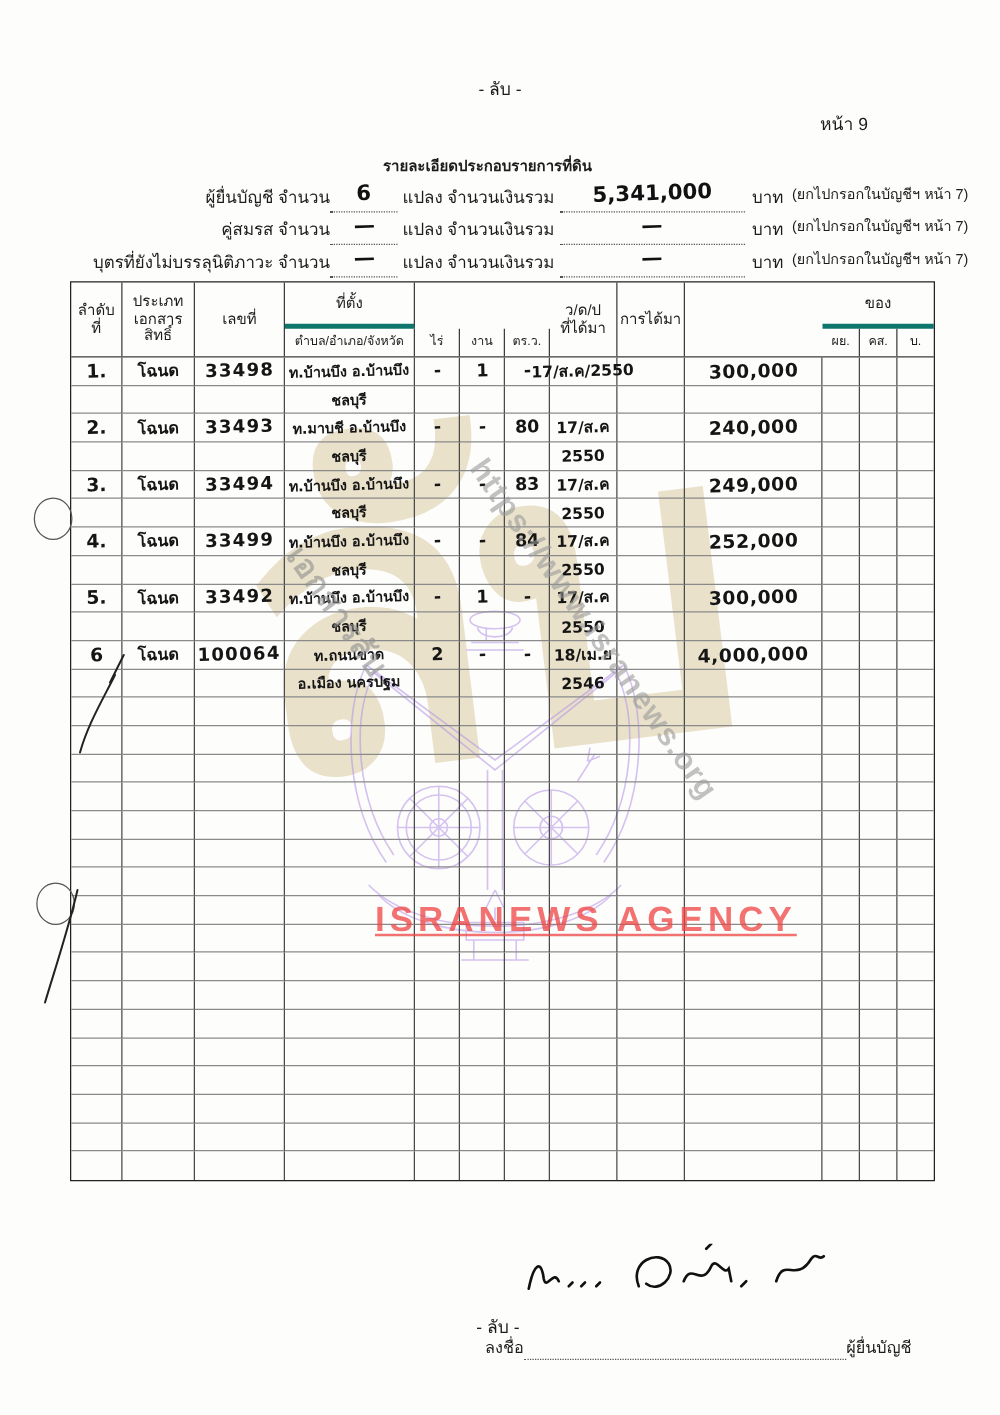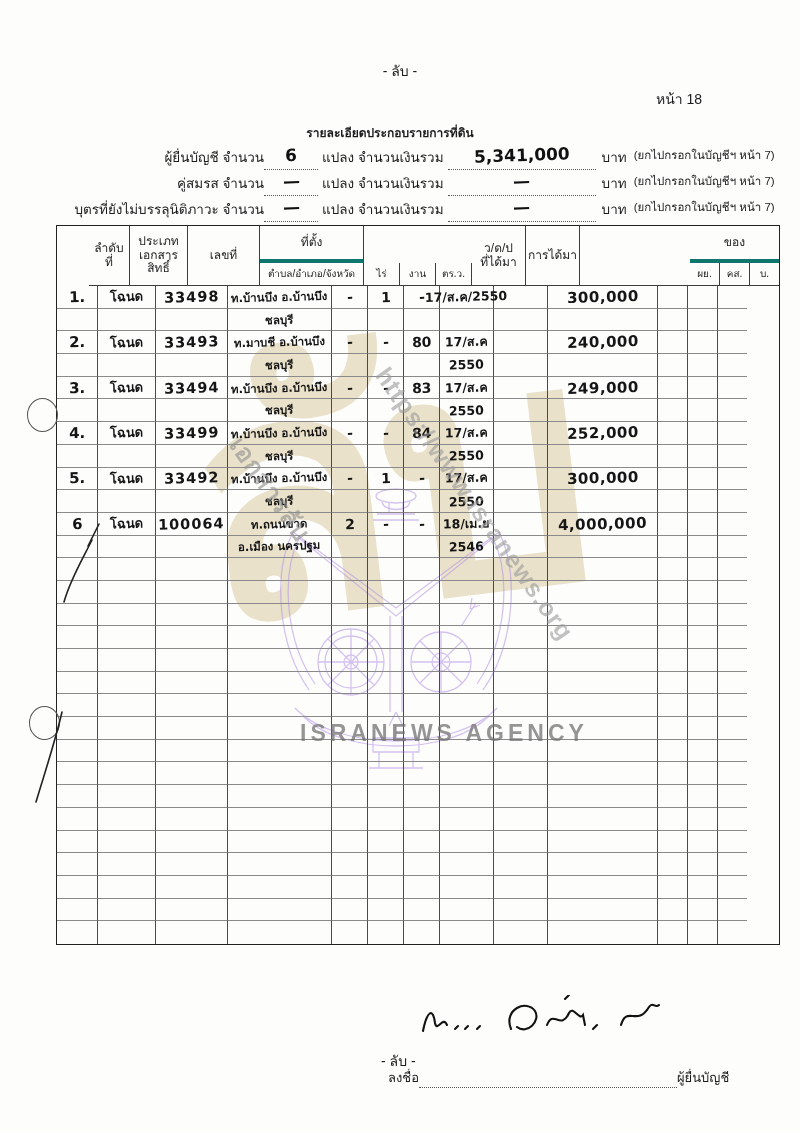--- a/index.html
+++ b/index.html
@@ -19,22 +19,22 @@
   .wm-crest{left:265px;top:480px;z-index:1;opacity:.55;}
   .wm-diag1{
     left:252px;top:428px;z-index:3;font-size:25px;font-weight:600;color:#8f8f8f;
     transform:rotate(55deg);transform-origin:0 0;opacity:.6;letter-spacing:1px;white-space:nowrap;
   }
   .wm-diag2{
     left:393px;top:362px;z-index:3;font-size:25px;font-weight:600;color:#9a9a9a;
     transform:rotate(55deg);transform-origin:0 0;opacity:.6;letter-spacing:1px;white-space:nowrap;
   }
   .wm-agency{
-    left:300px;top:720px;z-index:3;font-size:23px;font-weight:700;color:#737373;
-    letter-spacing:4px;opacity:.75;white-space:nowrap;
+    left:300px;top:720px;z-index:3;font-size:28px;font-weight:700;color:#ef4444;
+    letter-spacing:4px;opacity:.75;white-space:nowrap;text-decoration:underline;
   }
   .punch{
     position:absolute;width:29px;height:32px;border:1.6px solid #555;border-radius:50%;
     background:transparent;z-index:4;
   }
   .pen-strokes{position:absolute;left:0;top:0;z-index:5;}
   
   .secret-top{position:absolute;left:0;right:0;top:60px;text-align:center;font-size:14px;z-index:6;}
   .page-num{position:absolute;left:656px;top:88px;font-size:14px;z-index:6;}
   .doc-title{position:absolute;left:0;right:20px;top:123px;text-align:center;font-size:12px;font-weight:700;z-index:6;}
@@ -53,21 +53,21 @@
   .funit{padding-left:6px;white-space:nowrap;}
   .fnote{font-size:11.5px;padding-left:7px;white-space:nowrap;}
   
   .table-frame{
     position:absolute;left:56px;top:225px;z-index:2;border:1.8px solid #222;background:transparent;
   }
   .thead,.tbody{
     display:grid;
     grid-template-columns:41px 58px 72px 104px 36px 36px 36px 54px 54px 110px 30px 30px 29px;
   }
-  .thead{grid-template-rows:37px 22px;border-bottom:1px solid #3d3d3d;margin-left:32px;}
+  .thead{grid-template-rows:37px 22px;border-bottom:1px solid #3d3d3d;}
   .tbody{grid-auto-rows:22.7px;}
   .hc{
     border-right:1px solid #3d3d3d;display:flex;align-items:center;justify-content:center;
     text-align:center;font-size:12px;line-height:1.12;white-space:pre-line;padding:1px;
   }
   .hc.sub{font-size:10px;}
   .hc.botline{border-bottom:4px solid #0f766e;}
   .hc.nr{border-right:none;}
   .bc{
     border-right:1px solid #4a4a4a;border-bottom:1px solid #8a8a8a;
@@ -130,21 +130,21 @@
   <div class="punch" style="left:27px;top:398px;"></div>
   <div class="punch" style="left:29px;top:706px;"></div>
 
   <svg class="pen-strokes" width="800" height="1132" viewBox="0 0 800 1132" fill="none" stroke="#222" stroke-width="1.6" stroke-linecap="round">
     <path d="M88 546 L99 524"></path>
     <path d="M92 540 C82 560 70 580 64 602"></path>
     <path d="M62 712 C55 742 45 772 36 802"></path>
   </svg>
 
   <div class="secret-top">- ลับ -</div>
-  <div class="page-num">หน้า 18</div>
+  <div class="page-num">หน้า 9</div>
   <div class="doc-title">รายละเอียดประกอบรายการที่ดิน</div>
 
   <div class="fline" style="top:146px;">
     <span class="flabel">ผู้ยื่นบัญชี  จำนวน</span>
     <span class="fdot w55"><b class="hwv">6</b></span>
     <span class="fmid">แปลง จำนวนเงินรวม</span>
     <span class="fdot w150"><b class="hwv">5,341,000</b></span>
     <span class="funit">บาท</span>
     <span class="fnote">(ยกไปกรอกในบัญชีฯ หน้า 7)</span>
   </div>

